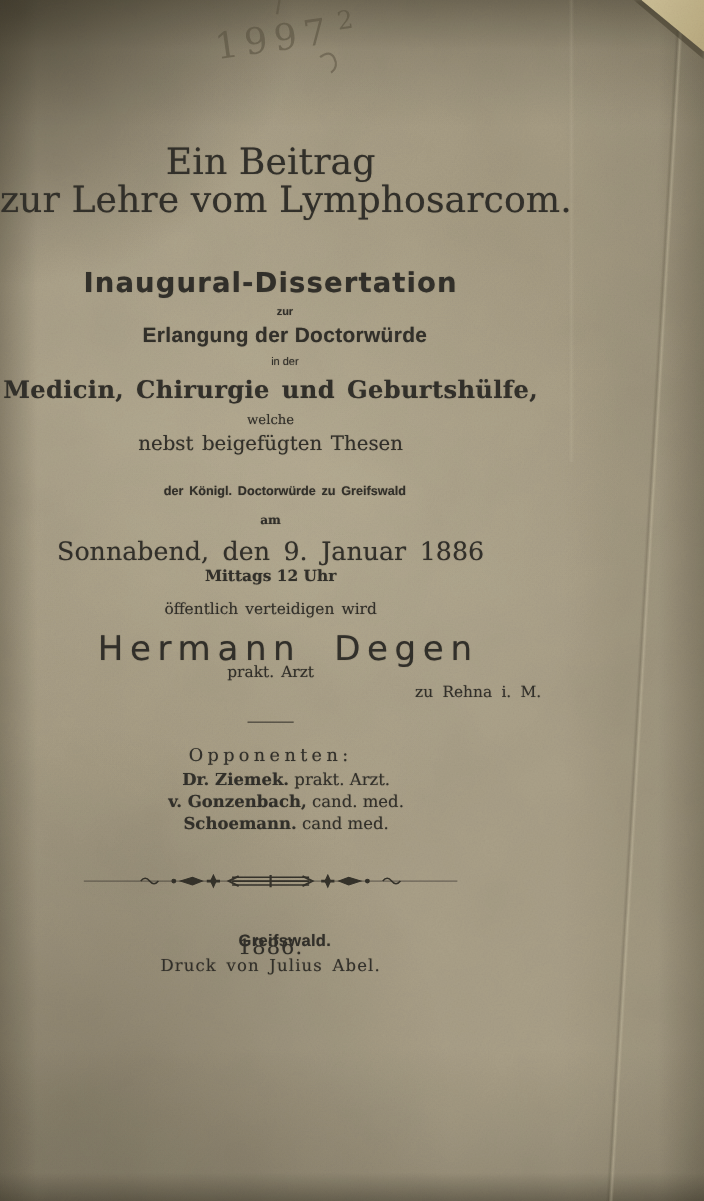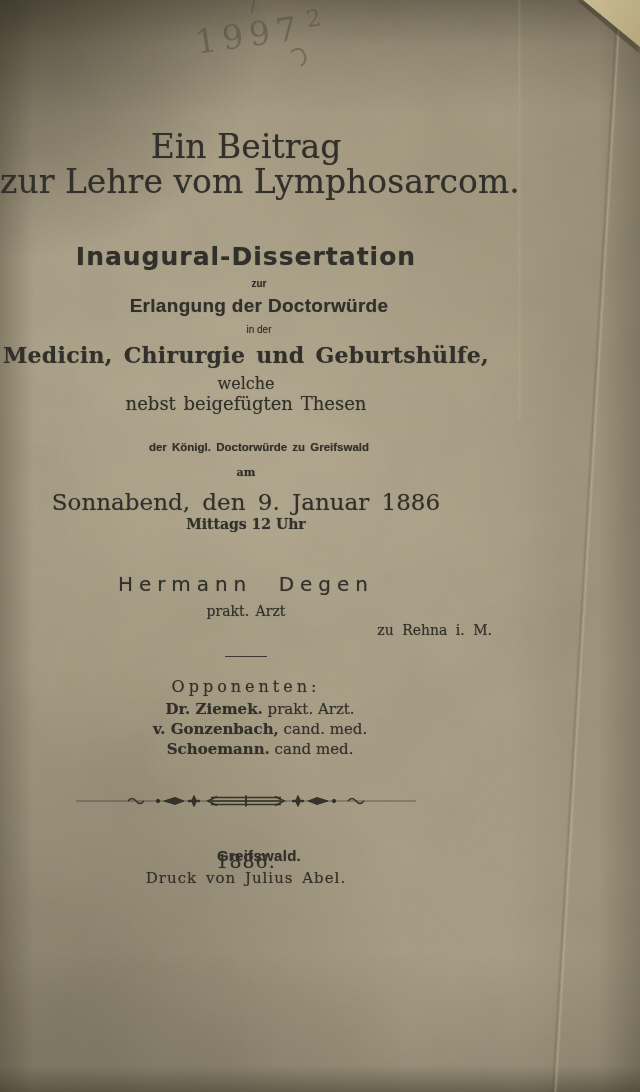--- a/index.html
+++ b/index.html
@@ -26,29 +26,29 @@
   .sans{font-family:"DejaVu Sans","Liberation Sans",sans-serif;}
   .csans{font-family:"Liberation Sans",sans-serif;padding-left:13px;}
 
   .t-main1{top:128px;font-size:33px;}
   .t-main2{top:163px;font-size:33px;}
   .t-head {top:243px;font-size:25px;font-weight:bold;letter-spacing:1px;}
   .t-zur  {top:278px;font-size:10px;font-weight:bold;}
   .t-deg  {top:295px;font-size:19px;font-weight:bold;letter-spacing:0.3px;}
   .t-inder{top:324px;font-size:10px;}
   .t-fac  {top:343px;font-size:22px;font-weight:bold;word-spacing:3px;letter-spacing:0.3px;}
-  .t-wel  {top:375px;font-size:16px;}
+  .t-wel  {top:375px;font-size:12px;}
   .t-the  {top:394px;font-size:18px;word-spacing:2px;}
   .t-con  {top:418px;font-size:17px;letter-spacing:0.8px;word-spacing:2px;}
   .t-uni  {top:441px;font-size:11.5px;font-weight:bold;word-spacing:2px;}
   .t-am   {top:467px;font-size:11px;font-weight:bold;}
   .t-date {top:489px;font-size:23px;word-spacing:5px;}
   .t-time {top:516px;font-size:14px;font-weight:bold;}
   .t-def  {top:546px;font-size:14px;word-spacing:2px;}
-  .t-auth {top:573px;font-size:20px;letter-spacing:6px;word-spacing:14px;}
+  .t-auth {top:573px;font-size:31px;letter-spacing:6px;word-spacing:14px;padding-left:16px;}
   .t-atit {top:603px;font-size:14px;word-spacing:2px;}
   .t-ares {top:622px;font-size:14px;word-spacing:4px;text-align:right;}
   .rule{position:absolute;top:656px;left:225px;width:42px;border-top:1.6px solid #3c3931;}
   .t-opph{top:678px;font-size:16px;letter-spacing:4px;}
   .opp{position:absolute;left:153px;top:699px;text-align:center;font-size:15px;line-height:20px;white-space:nowrap;}
   .opp b{font-weight:bold;}
   .t-city{top:847px;font-size:15px;font-weight:bold;letter-spacing:0.3px;}
   .t-prn {top:870px;font-size:15px;letter-spacing:1px;word-spacing:3px;}
   .t-yr  {top:851px;font-size:19px;letter-spacing:1px;}
 
@@ -94,20 +94,21 @@
     <div class="line csans ink t-zur">zur</div>
     <div class="line csans ink t-deg">Erlangung der Doctorwürde</div>
     <div class="line csans ink t-inder">in der</div>
     <div class="line serif ink t-fac">Medicin, Chirurgie und Geburtshülfe,</div>
     <div class="line serif ink t-wel">welche</div>
     <div class="line serif ink t-the">nebst beigefügten Thesen</div>
     <div class="line csans ink t-uni">der Königl. Doctorwürde zu Greifswald</div>
     <div class="line serif ink t-am">am</div>
     <div class="line serif ink t-date">Sonnabend, den 9. Januar 1886</div>
     <div class="line serif ink t-time">Mittags 12 Uhr</div>
+    <div class="line serif ink t-def">öffentlich verteidigen wird</div>
     <div class="line sans  ink t-auth">Hermann Degen</div>
     <div class="line serif ink t-atit">prakt. Arzt</div>
     <div class="line serif ink t-ares">zu Rehna i. M.</div>
 
     <div class="rule"></div>
 
     <div class="line serif ink t-opph">Opponenten:</div>
 
     <div class="opp serif ink">
       <div><b>Dr. Ziemek.</b> <span>prakt. Arzt.</span></div>

